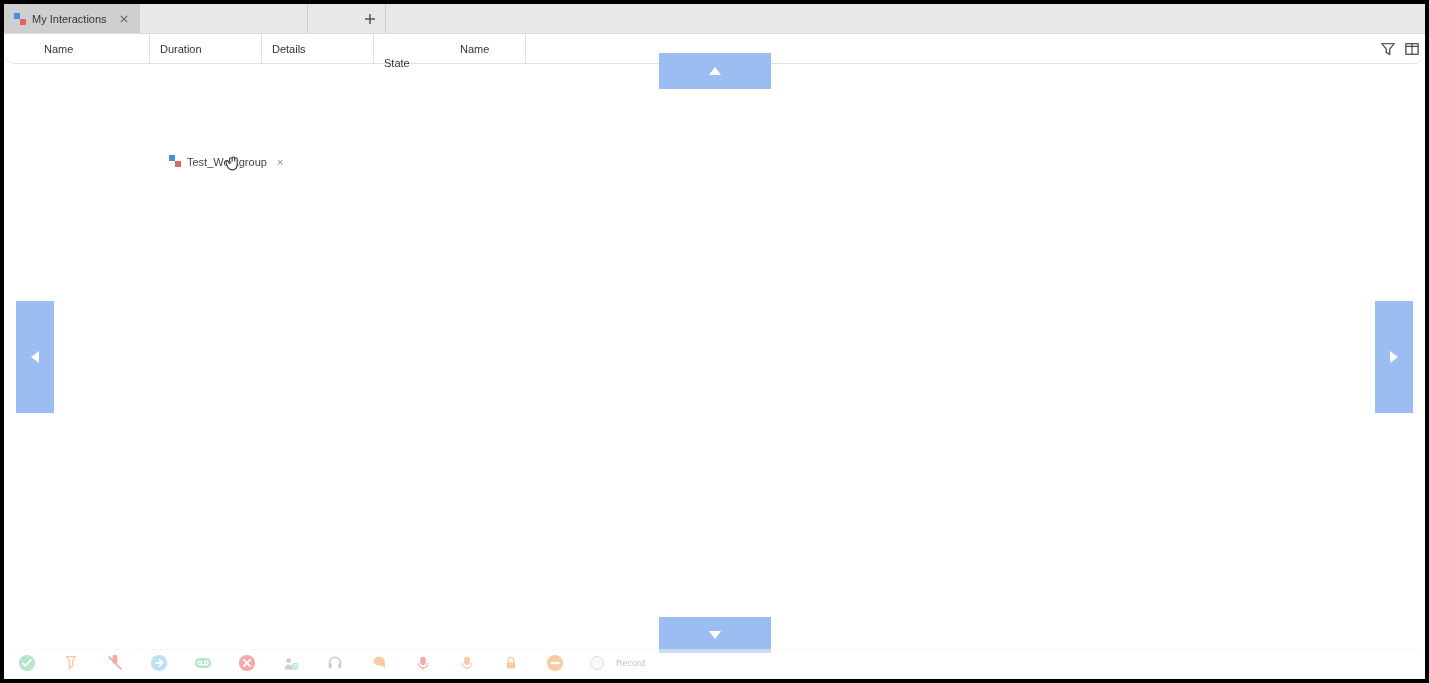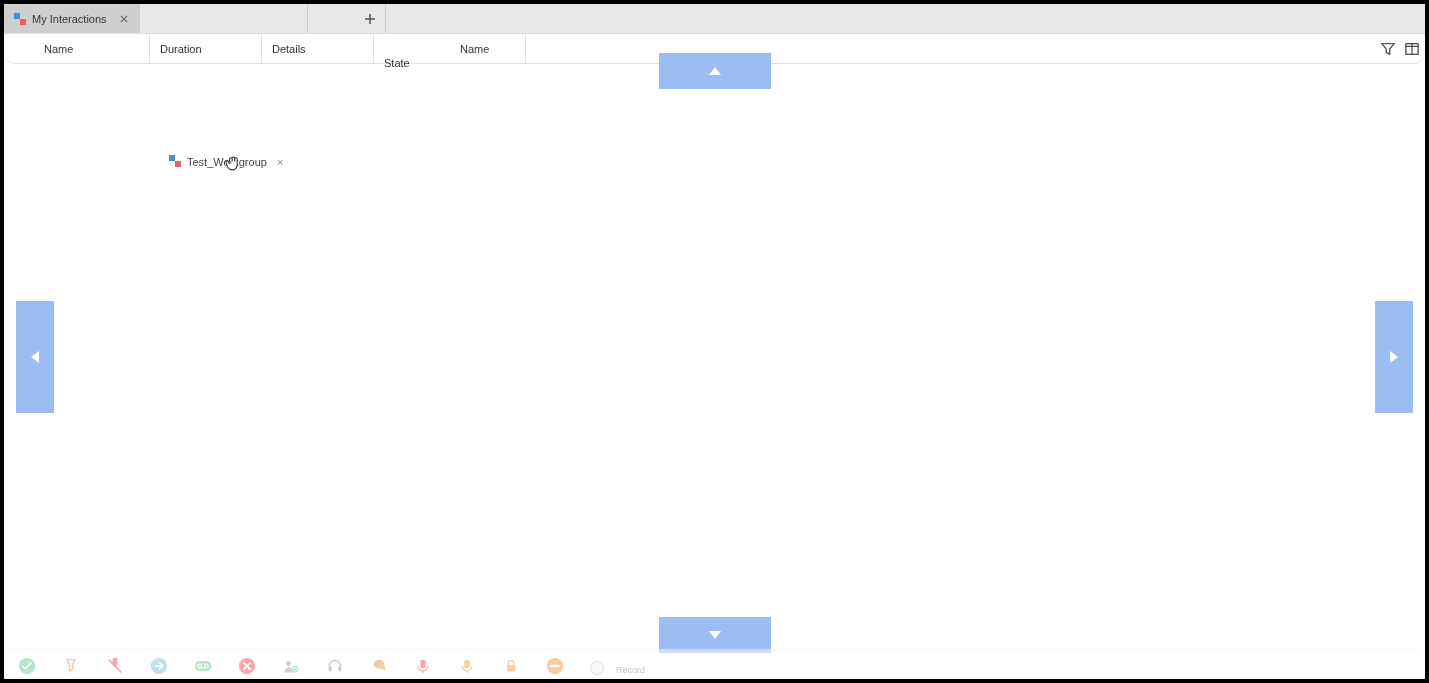--- a/index.html
+++ b/index.html
@@ -104,21 +104,21 @@
     top: 86px; left: 215px;
     width: 20px; height: 20px;
   }
 
   
   .bottombar {
     position: absolute;
     left: 4px; right: 4px; bottom: 4px;
     height: 26px;
     display: flex;
-    align-items: flex-end;
+    align-items: center;
     gap: 26px;
     padding-left: 10px;
     background: #fff;
     border-top: 1px solid #f0f0f0;
     opacity: 0.5;
   }
   .bb-icon { width: 18px; height: 18px; display:flex; align-items:center; justify-content:center; }
   .bb-label { font-size: 9px; color: #888; margin-left: -14px; }
   
   .record-dot { width:14px;height:14px;border-radius:50%;border:1px solid #bbb;background:#f4f4f4; }

